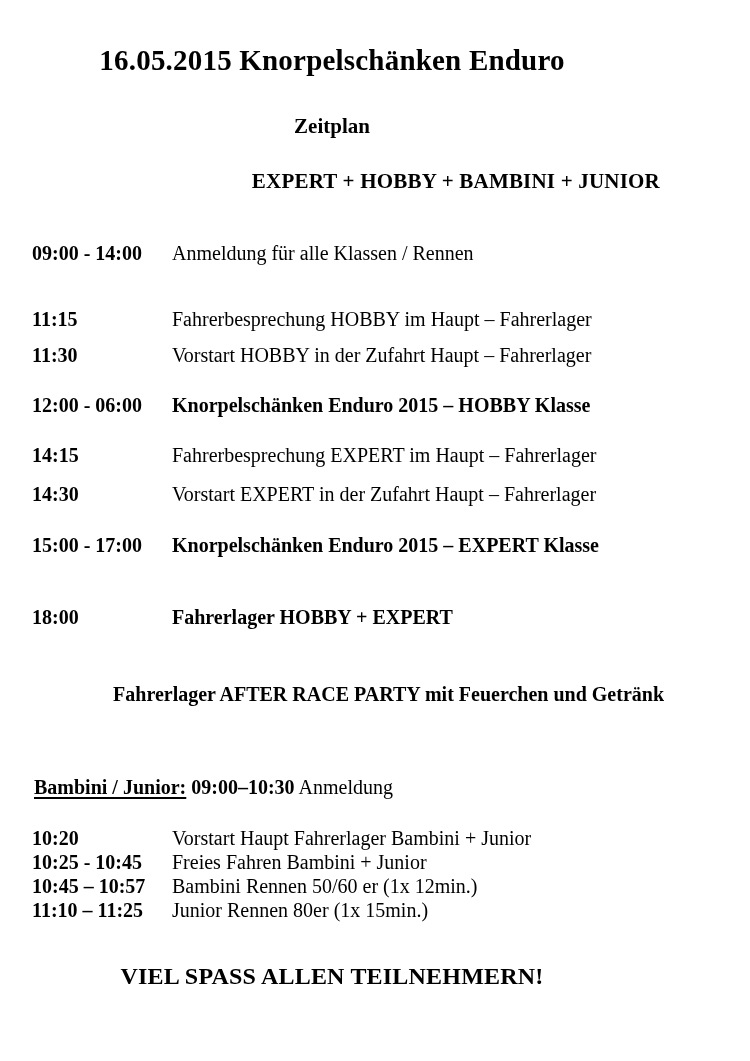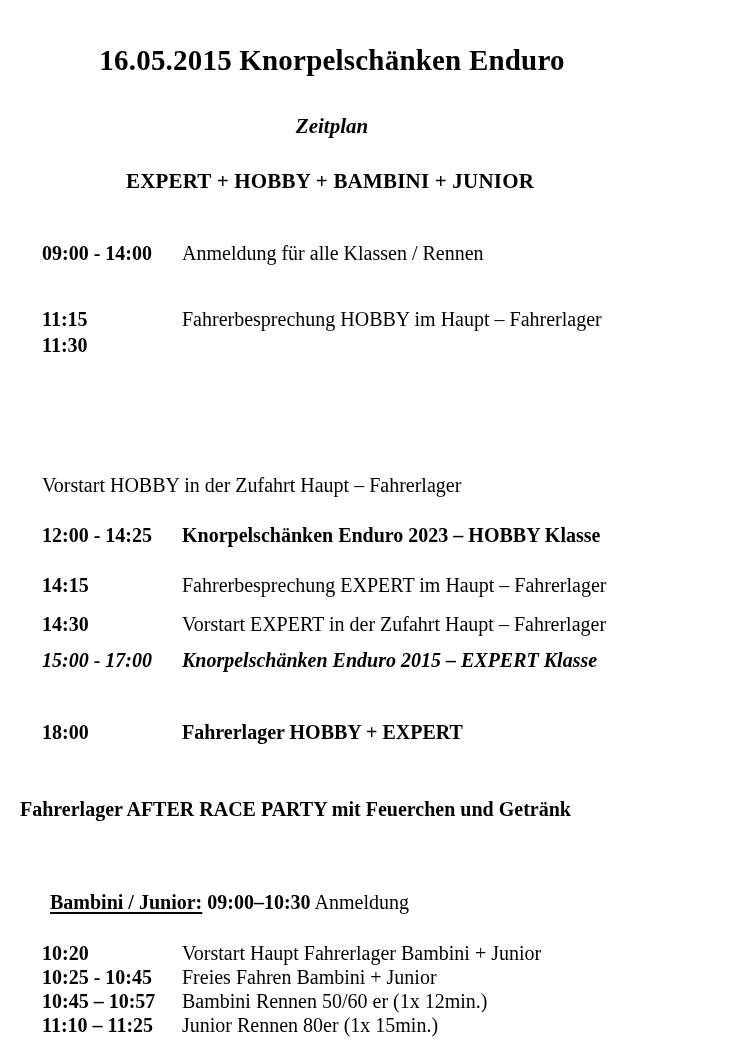--- a/index.html
+++ b/index.html
@@ -24,32 +24,31 @@
     font-weight: bold;
     text-align: center;
     letter-spacing: 0.2px;
   }
   .doc-subtitle {
     margin: 40px 0 12px 0;
     font-size: 21px;
     line-height: 22px;
     font-weight: bold;
     text-align: center;
-    font-style: italic;
   }
   .classes-heading {
     margin: 33px 4px 0 0;
     font-size: 21px;
     line-height: 22px;
     font-weight: bold;
-    text-align: center;
+    text-align: right;
     letter-spacing: 0.2px;
   }
   .rows {
-    padding-left: 42px;
+    padding-left: 32px;
     padding-right: 30px;
   }
   .main-rows {
     margin-top: 50px;
   }
   .row {
     display: flex;
     font-size: 20px;
     line-height: 22px;
   }
@@ -59,37 +58,37 @@
     white-space: nowrap;
   }
   .row .desc {
     flex: 1;
   }
   .row.bold .desc {
     font-weight: bold;
   }
   
   .main-rows .row:nth-child(2) { margin-top: 44px; }
-  .main-rows .row:nth-child(3) { margin-top: 4px; flex-direction: column; }
+  .main-rows .row:nth-child(3) { margin-top: 14px; }
   .main-rows .row:nth-child(4) { margin-top: 28px; }
   .main-rows .row:nth-child(5) { margin-top: 28px; }
   .main-rows .row:nth-child(6) { margin-top: 17px; }
-  .main-rows .row:nth-child(7) { margin-top: 14px; font-style: italic; }
+  .main-rows .row:nth-child(7) { margin-top: 29px; }
   .main-rows .row:nth-child(8) { margin-top: 50px; }
   .party-line {
     margin: 55px 0 0 0;
     font-size: 20px;
     line-height: 22px;
     font-weight: bold;
-    text-align: left;
+    text-align: right;
     padding-left: 20px;
   }
   .bambini-heading {
     margin: 71px 0 0 0;
-    padding-left: 50px;
+    padding-left: 34px;
     font-size: 20px;
     line-height: 22px;
   }
   .bambini-heading .bj-label {
     font-weight: bold;
     text-decoration: underline;
     text-decoration-thickness: 2px;
     text-underline-offset: 3px;
   }
   .bambini-heading .bj-time {
@@ -128,22 +127,22 @@
       </div>
       <div class="row">
         <span class="time">11:15</span>
         <span class="desc">Fahrerbesprechung HOBBY im Haupt – Fahrerlager</span>
       </div>
       <div class="row">
         <span class="time">11:30</span>
         <span class="desc">Vorstart HOBBY in der Zufahrt Haupt – Fahrerlager</span>
       </div>
       <div class="row bold">
-        <span class="time">12:00 - 14:25</span>
-        <span class="desc">Knorpelschänken Enduro 2023 – HOBBY Klasse</span>
+        <span class="time">12:00 - 06:00</span>
+        <span class="desc">Knorpelschänken Enduro 2015 – HOBBY Klasse</span>
       </div>
       <div class="row">
         <span class="time">14:15</span>
         <span class="desc">Fahrerbesprechung EXPERT im Haupt – Fahrerlager</span>
       </div>
       <div class="row">
         <span class="time">14:30</span>
         <span class="desc">Vorstart EXPERT in der Zufahrt Haupt – Fahrerlager</span>
       </div>
       <div class="row bold">

